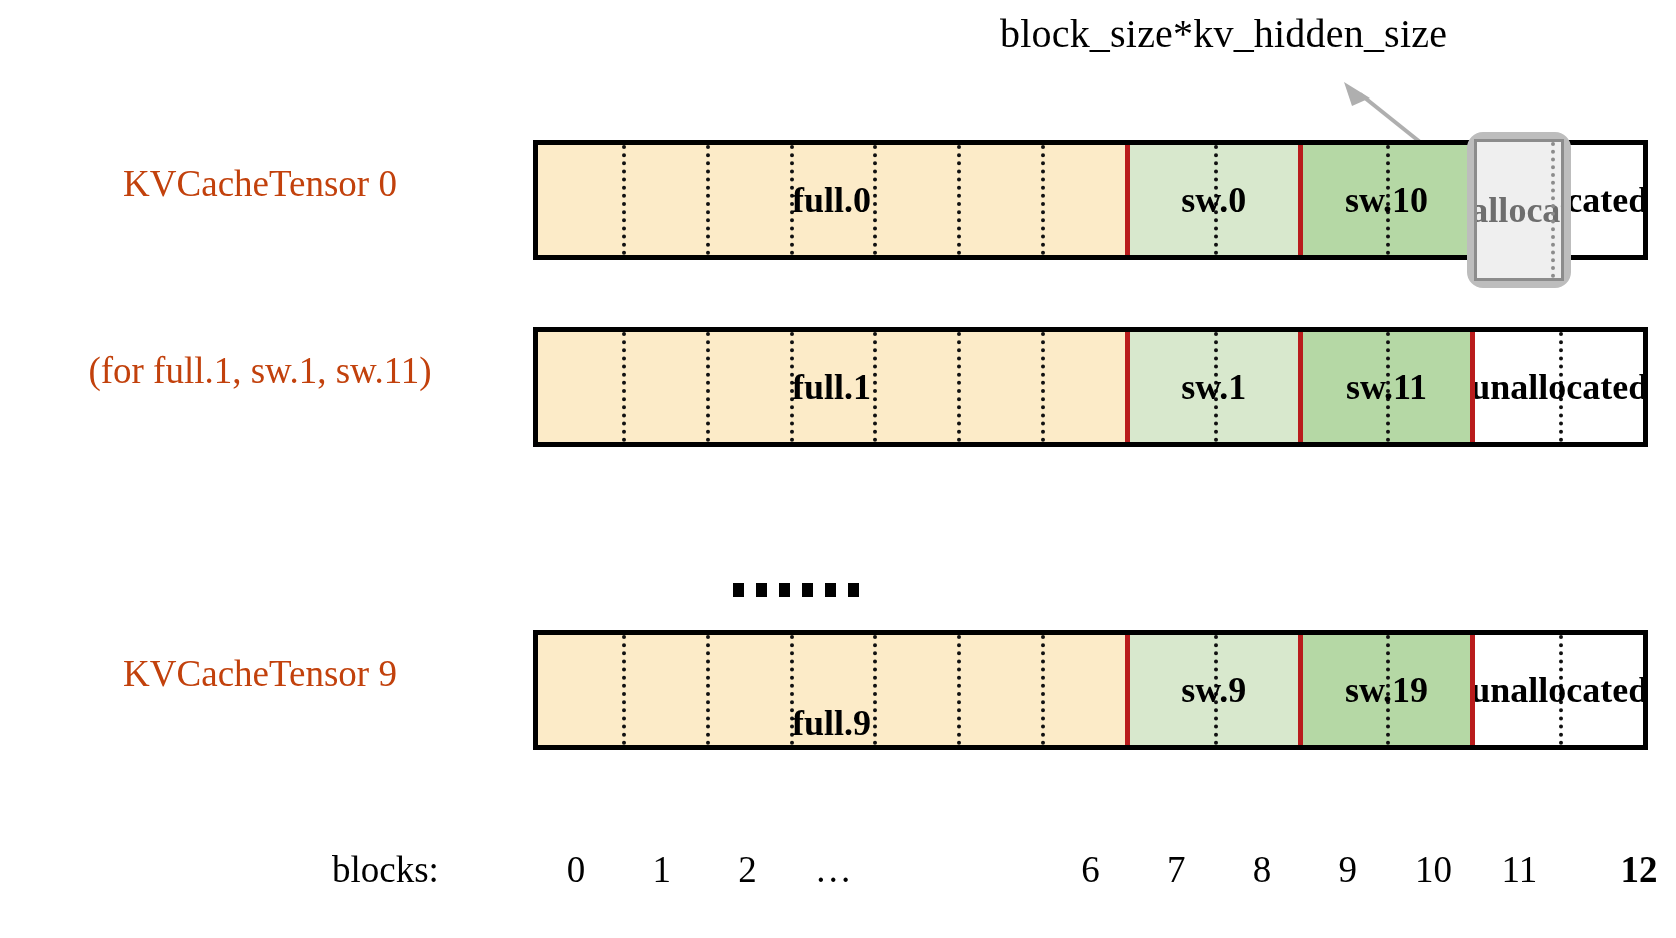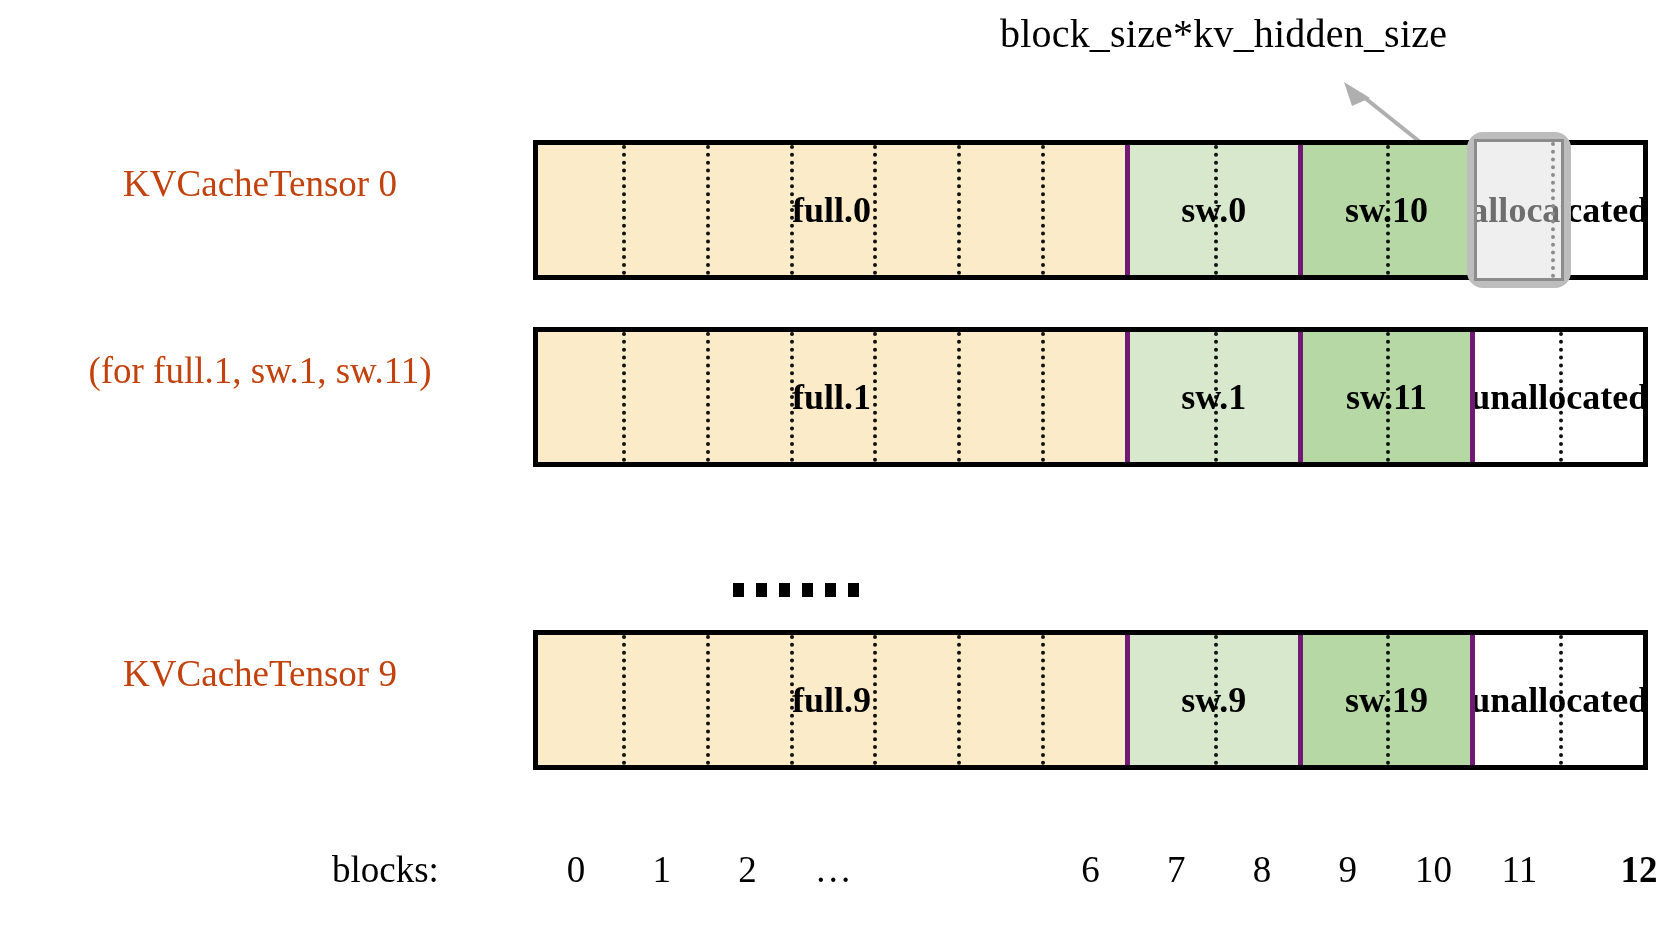--- a/index.html
+++ b/index.html
@@ -55,21 +55,21 @@
     color: #c2410c;
   }
   .row-label .l1 { display: block; white-space: nowrap; }
   .row-label .l2 { display: block; white-space: nowrap; }
 
   
   .bar {
     position: absolute;
     left: 533px;
     width: 1115px;
-    height: 140px;
+    height: 120px;
     border: 5px solid #000000;
     box-sizing: border-box;
     display: flex;
     background: #c4b5fd;
   }
   .seg {
     position: relative;
     box-sizing: border-box;
     display: flex;
     align-items: center;
@@ -78,21 +78,21 @@
     font-size: 36px;
     color: #000;
     overflow: hidden;
   }
   .seg.full      { background: #FCEBC8; }
   .seg.swlight   { background: #D8E8CD; }
   .seg.swdark    { background: #B5D8A5; }
   .seg.unalloc   { background: #ffffff; }
 
   
-  .seg + .seg { border-left: 5px solid #701a75; }
+  .seg + .seg { border-left: 5px solid #b91c1c; }
 
   .seg-label {
     position: relative;
     z-index: 2;
     text-align: center;
     line-height: 44px;
     pointer-events: none;
   }
 
   
@@ -247,21 +247,21 @@
         </div>
         <div class="seg unalloc" style="flex: 2 0 0px;">
           <span class="divider" style="left: 50%;"></span>
           <span class="seg-label">unallocated</span>
         </div>
       </div>
       <div class="row-label" style="top: 650px;">
         <span class="l1">KVCacheTensor 9</span>
       </div>
       <div class="bar" style="top: 630px;">
-        <div class="seg full" style="flex: 7 0 0px;">
+        <div class="seg full" style="flex: 7 0 0px; align-items: flex-end;">
           <span class="divider" style="left: 14.2857%;"></span>
           <span class="divider" style="left: 28.5714%;"></span>
           <span class="divider" style="left: 42.8571%;"></span>
           <span class="divider" style="left: 57.1429%;"></span>
           <span class="divider" style="left: 71.4286%;"></span>
           <span class="divider" style="left: 85.7143%;"></span>
           <span class="seg-label">full.9</span>
         </div>
         <div class="seg swlight" style="flex: 2 0 0px;">
           <span class="divider" style="left: 50%;"></span>

